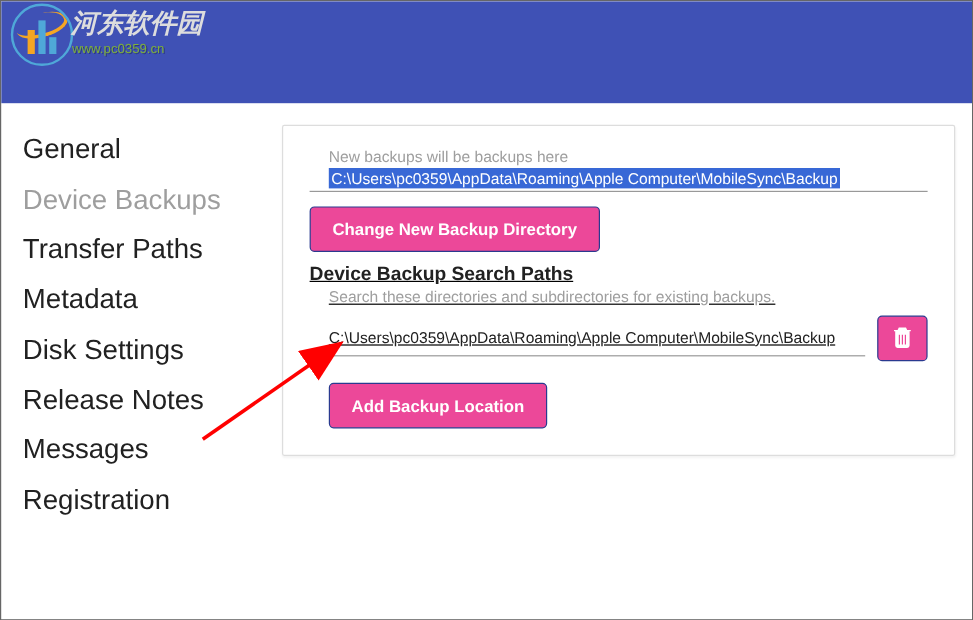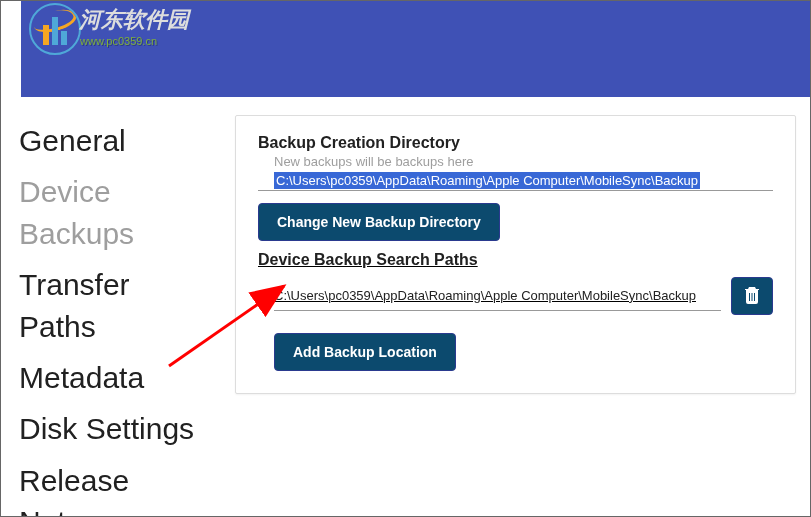--- a/index.html
+++ b/index.html
@@ -13,25 +13,24 @@
       height: 517px;
       background: #fff;
       position: relative;
       overflow: hidden;
       border: 1px solid #666;
     }
     .header {
       background: #3f51b5;
       color: #fff;
       padding: 0 20px;
-      height: 96px;
+      height: 85px;
       display: flex;
       align-items: center;
       position: relative;
-      margin-left: 20px;
     }
     .logo-area {
       position: absolute;
       left: 8px;
       top: 2px;
       width: 60px;
       height: 60px;
     }
     .logo-circle {
       width: 52px;
@@ -98,21 +97,21 @@
     .content {
       display: flex;
       height: calc(100% - 75px);
       padding-top: 18px;
     }
     .sidebar {
       width: 210px;
       padding-left: 18px;
     }
     .sidebar-item {
-      font-size: 30px;
+      font-size: 23px;
       color: #212121;
       padding: 5px 0;
       cursor: pointer;
       line-height: 1.38;
     }
     .sidebar-item.active {
       color: #9e9e9e;
     }
     .main-panel {
       flex: 1;
@@ -144,21 +143,21 @@
       padding: 1px 2px;
       display: inline-block;
       margin-left: 16px;
     }
     .path-row-wrapper {
       border-bottom: 1px solid #999;
       padding-bottom: 1px;
       margin-bottom: 12px;
     }
     .btn {
-      background: #0c4a6e;
+      background: #ec4899;
       border: 1px solid #2a3a8f;
       color: #fff;
       font-size: 14px;
       font-weight: bold;
       padding: 10px 18px;
       border-radius: 4px;
       cursor: pointer;
       display: inline-flex;
       align-items: center;
       justify-content: center;
@@ -223,36 +222,37 @@
 
 <div class="content">
   <div class="sidebar">
     <div class="sidebar-item">General</div>
     <div class="sidebar-item active">Device Backups</div>
     <div class="sidebar-item">Transfer Paths</div>
     <div class="sidebar-item">Metadata</div>
     <div class="sidebar-item">Disk Settings</div>
     <div class="sidebar-item">Release Notes</div>
     <div class="sidebar-item">Messages</div>
+    <div class="sidebar-item">Registration</div>
   </div>
 
   <div class="main-panel">
     <div class="card">
 
       <div>
-        <div class="section-title">Backup Creation Directory</div>
         <div class="section-subtitle">New backups will be backups here</div>
         <div class="path-row-wrapper">
           <span class="path-highlight">C:\Users\pc0359\AppData\Roaming\Apple Computer\MobileSync\Backup</span>
         </div>
         <button class="btn">Change New Backup Directory</button>
       </div>
 
       <div class="section2">
         <div class="section-title">Device Backup Search Paths</div>
+        <div class="section-subtitle">Search these directories and subdirectories for existing backups.</div>
 
         <div class="path-input-row">
           <div class="path-input">C:\Users\pc0359\AppData\Roaming\Apple Computer\MobileSync\Backup</div>
           <button class="btn delete-btn">
             <span>
               <svg viewBox="0 0 16 18" fill="#fff">
                 <path d="M2 4h12v12a2 2 0 0 1-2 2H4a2 2 0 0 1-2-2V4zm3-3h6l1 2h3v1H1V3h3l1-2zM5 7v8h1V7H5zm2.5 0v8h1V7h-1zM10 7v8h1V7h-1z"></path>
               </svg>
             </span>
           </button>

